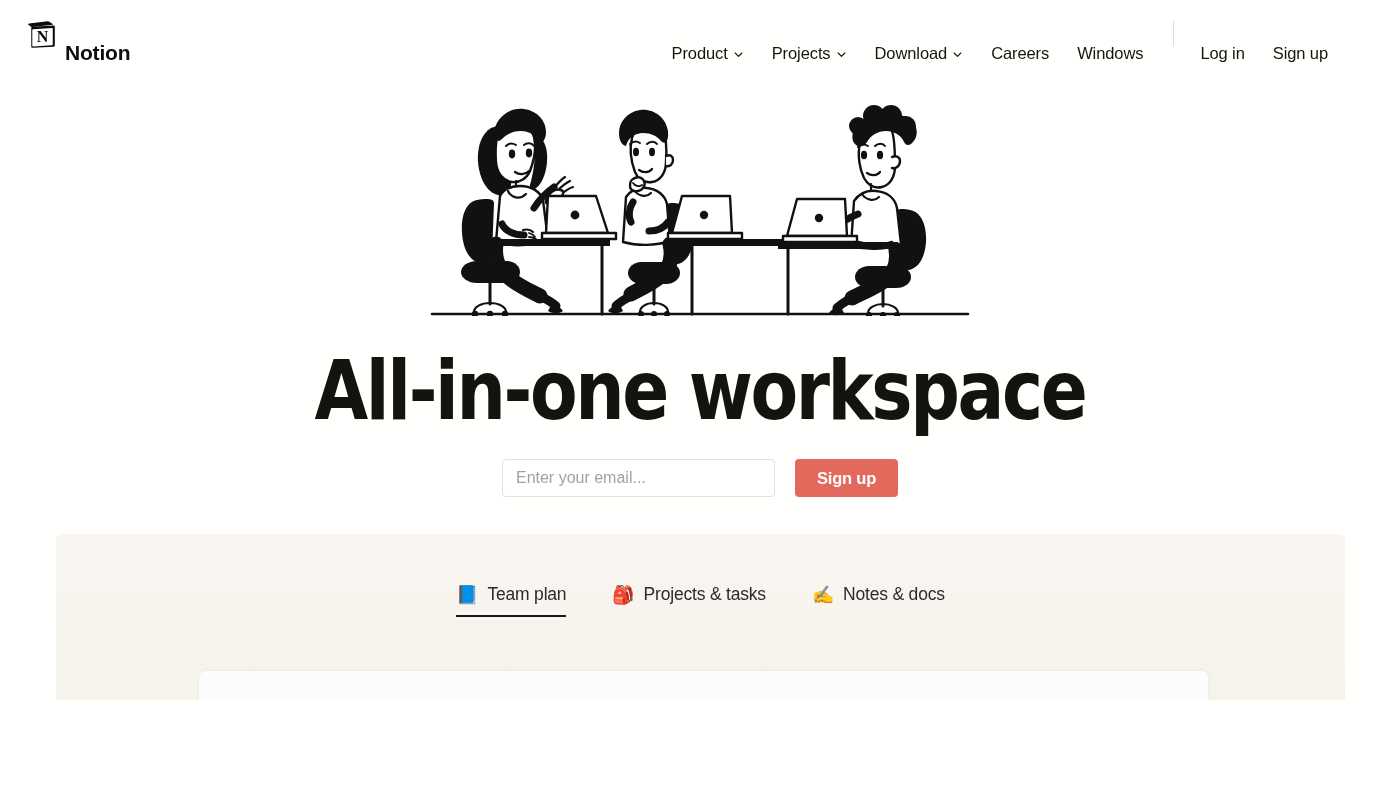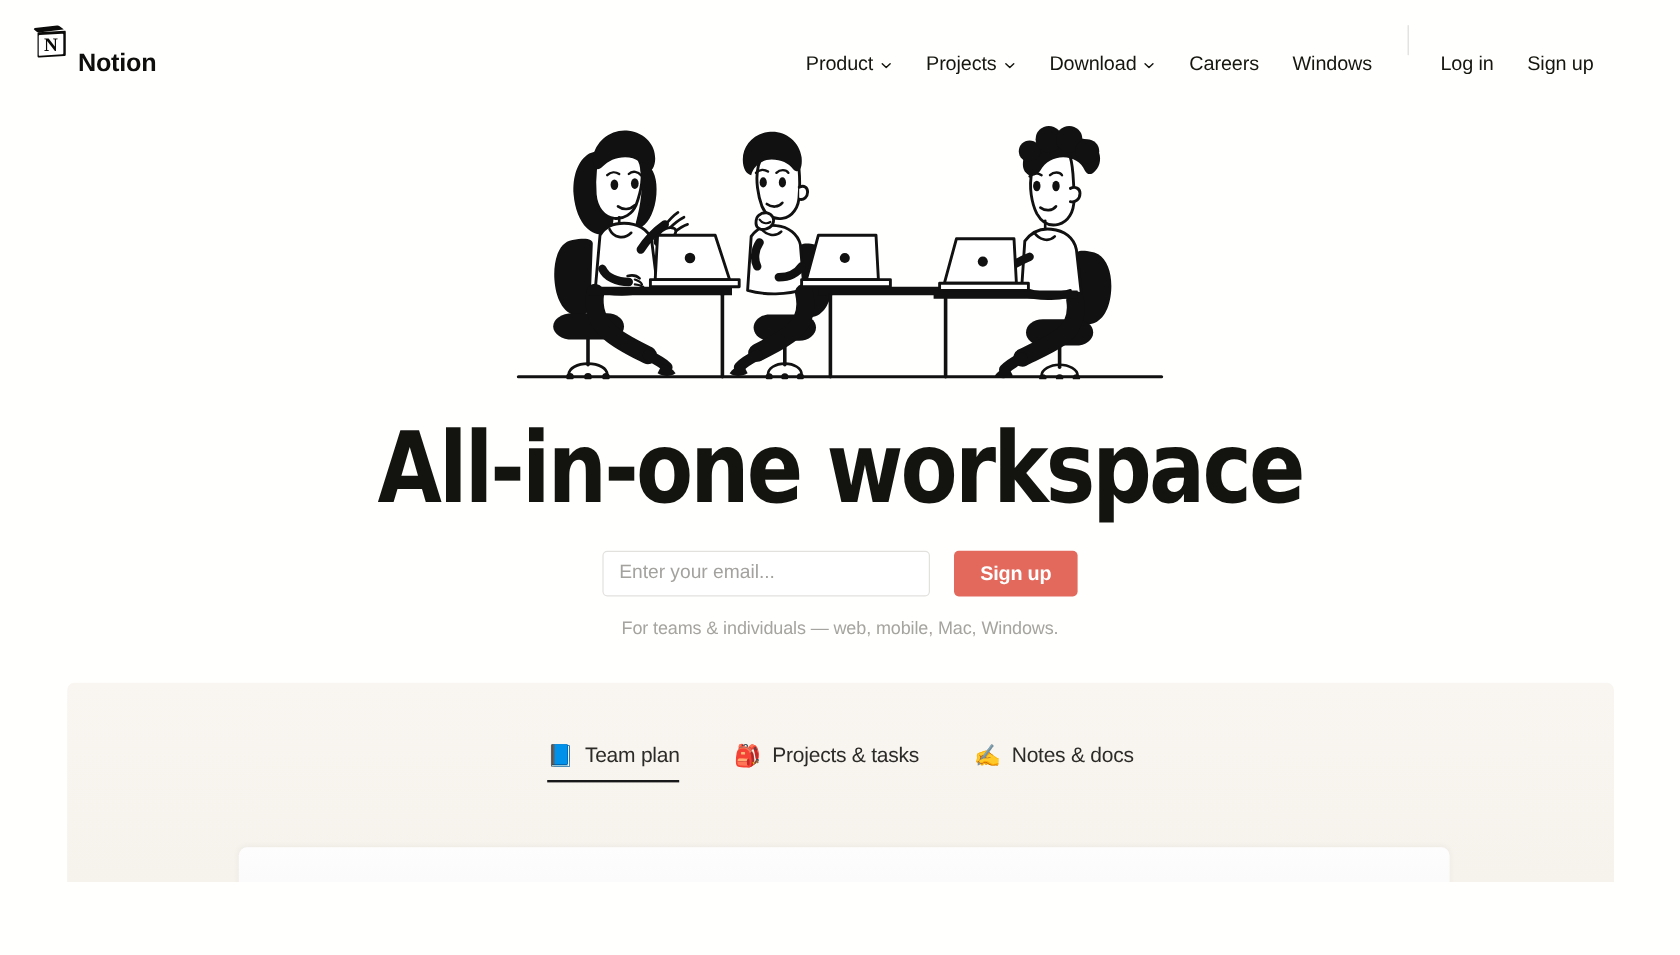--- a/index.html
+++ b/index.html
@@ -415,21 +415,20 @@
   </div>
 
   <h1 class="headline">All-in-one workspace</h1>
 
 
   <form class="signup-row">
     <input class="email-input" type="text" placeholder="Enter your email..." style="">
     <button class="signup-btn">Sign up</button>
   </form>
 
-  <p class="fineprint">For teams &amp; individuals — web, mobile, Mac, Windows.</p>
 
 </main>
 
 <section class="feature-section">
 
   <div class="tabs">
 
     <div class="tab active">
       <span class="tab-emoji">📘</span>
       <span>Team plan</span>

